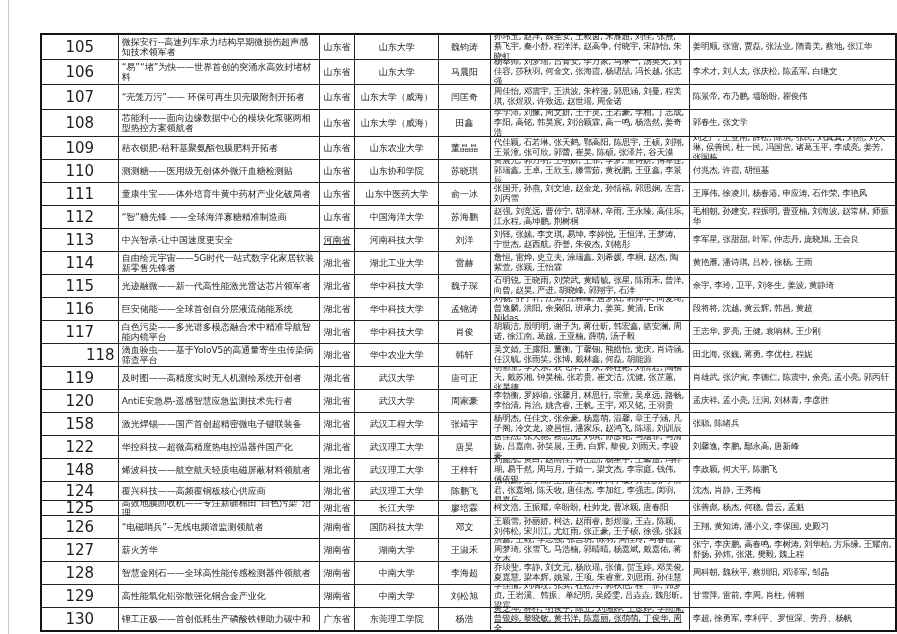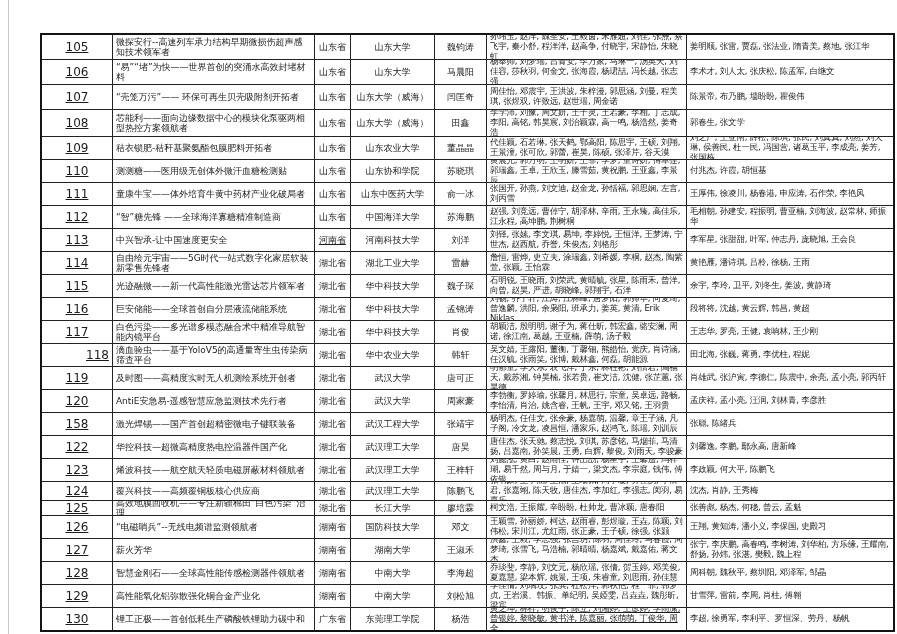--- a/index.html
+++ b/index.html
@@ -30,21 +30,21 @@
   .cellflex{
     display:flex;align-items:center;
     overflow:hidden;box-sizing:border-box;
     padding:0 3px;
     width:100%;
   }
   .center{justify-content:center;text-align:center;}
   .left{justify-content:flex-start;text-align:left;}
   .f9{font-size:9px;line-height:10.5px;}
   .f85{font-size:8.5px;line-height:9.8px;letter-spacing:-0.2px;}
-  .seqtxt{font-size:12px;text-decoration:underline;}
+  .seqtxt{font-size:15px;}
 </style>
 </head>
 <body>
 
 <div class="scan-edge"></div>
 
 <table class="roster">
   <colgroup>
     <col style="width:36px">
     <col style="width:202px">
@@ -464,21 +464,21 @@
         </td>
     <td>
           <div class="cellflex left f85" style="height: 22px;">唐佳杰, 张天驰, 蔡志悦, 刘琪, 苏彦铭, 马烟菲, 马清扬, 吕嘉南, 孙笑晨, 王勇, 白辉, 黎俊, 刘雨天, 李骏豪</div>
         </td>
     <td>
           <div class="cellflex left f85" style="height: 22px;">刘馨逸, 李鹏, 鄢永高, 唐新峰</div>
         </td>
   </tr>
       <tr style="height: 22px;">
     <td>
-          <div class="cellflex center seqtxt" style="height: 22px;">123</div>
+          <div class="cellflex center seqtxt" style="height: 22px;">148</div>
         </td>
     <td>
           <div class="cellflex left f9" style="height: 22px;">烯波科技——航空航天轻质电磁屏蔽材料领航者</div>
         </td>
     <td>
           <div class="cellflex center f9" style="height: 22px;">湖北省</div>
         </td>
     <td>
           <div class="cellflex center f9" style="height: 22px;">武汉理工大学</div>
         </td>

